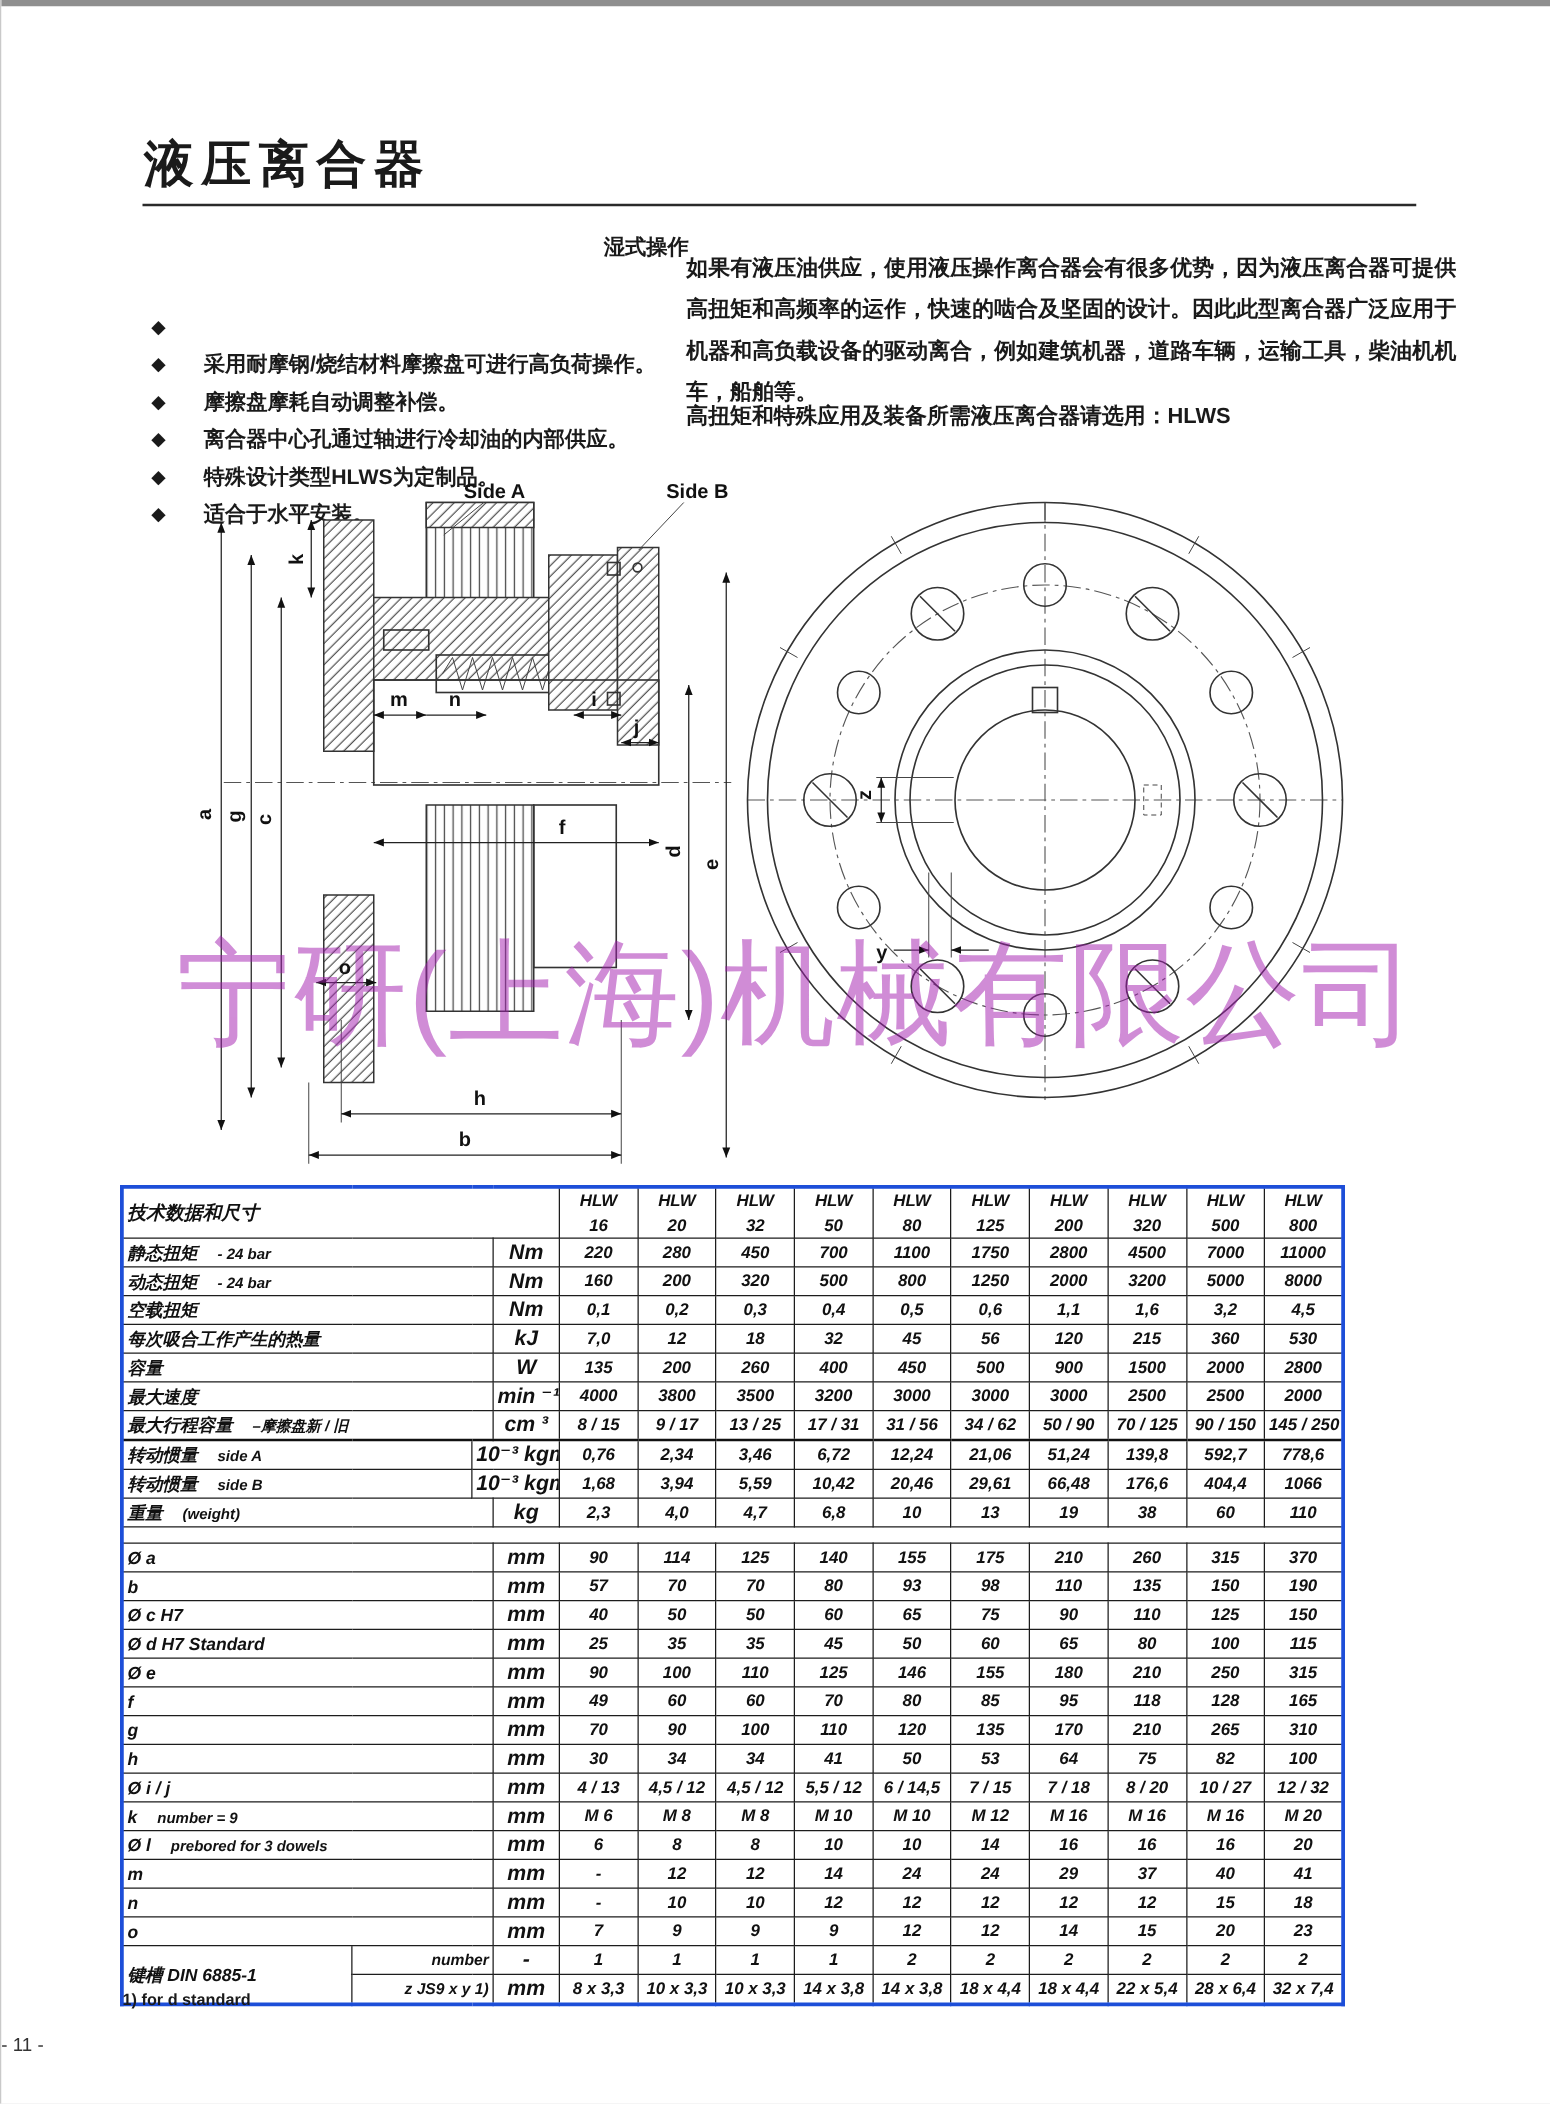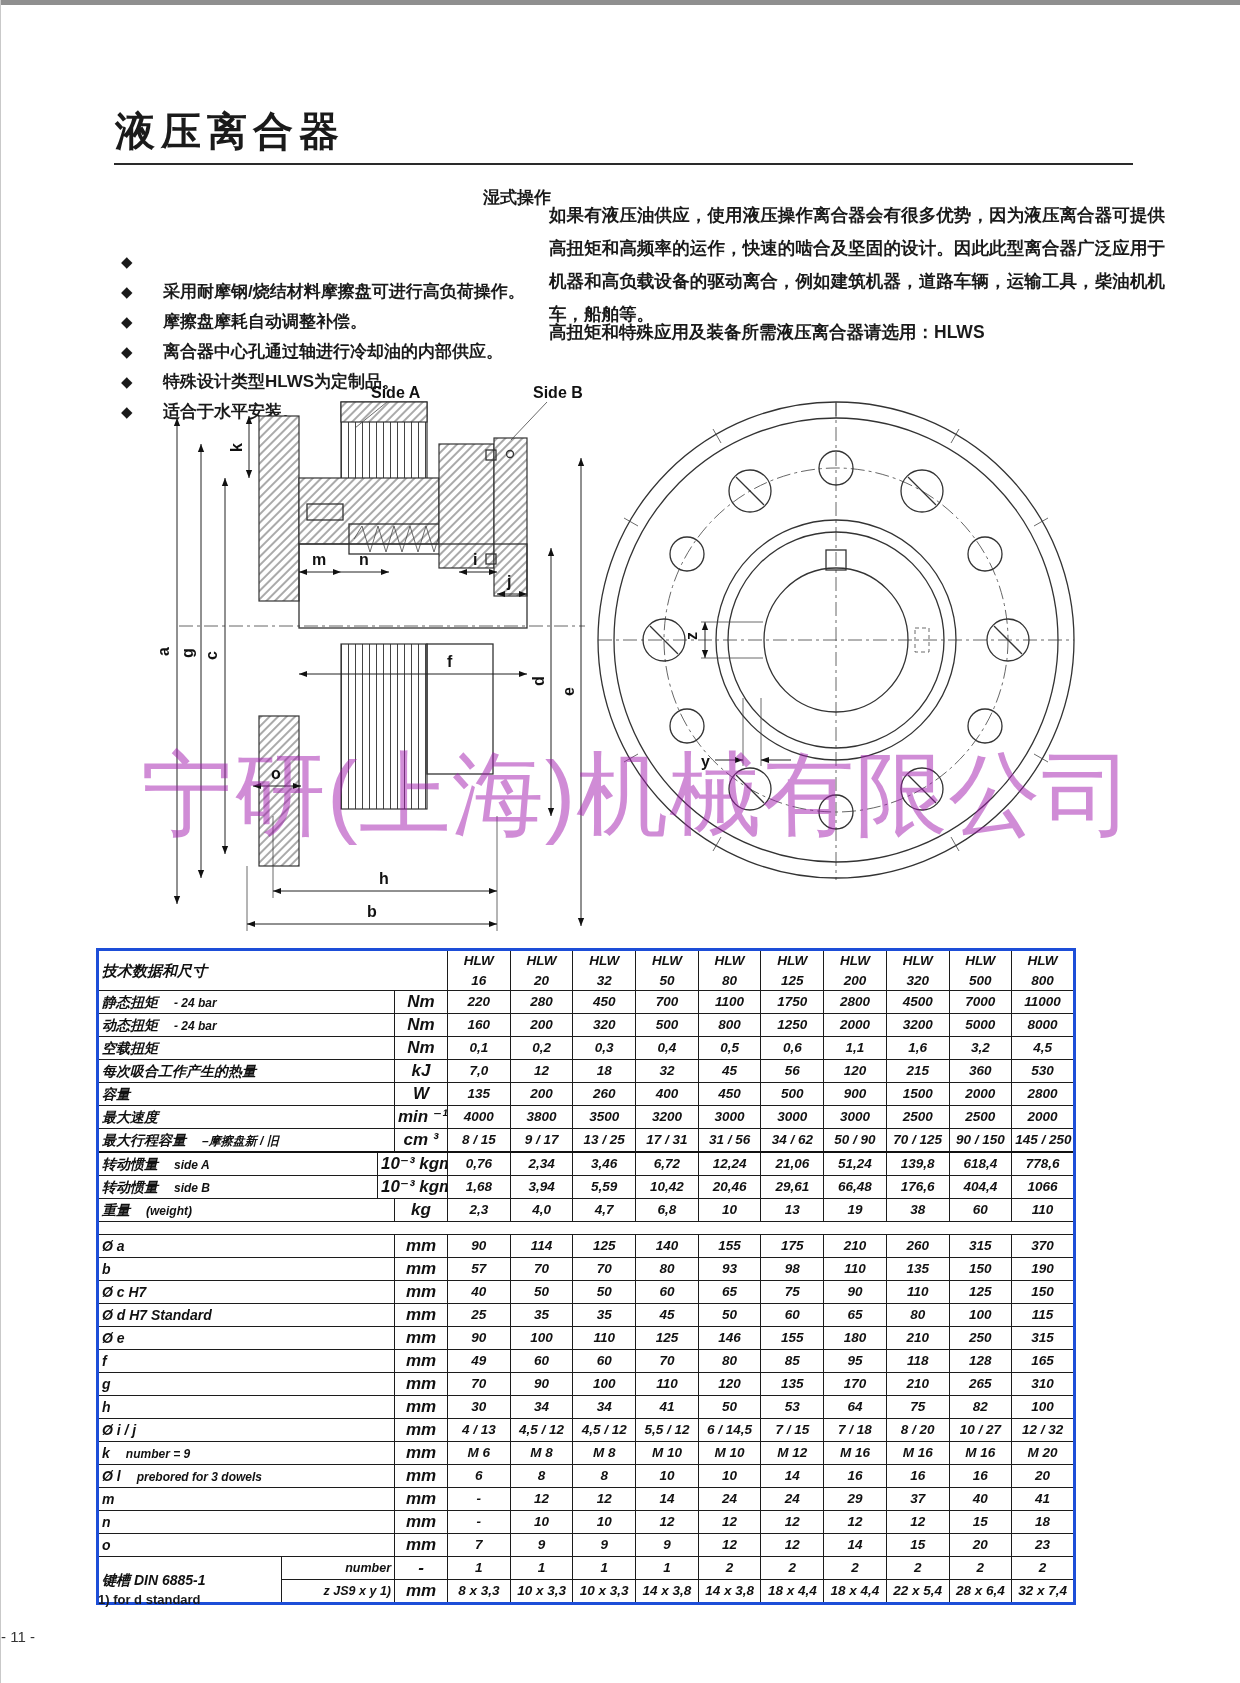--- a/index.html
+++ b/index.html
@@ -384,21 +384,21 @@
           <td class="lab" colspan="2"><span>转动惯量</span><span class="note">side A</span></td>
           <td class="unit" colspan="2">10⁻³ kgm²</td>
           <td class="val">0,76</td>
           <td class="val">2,34</td>
           <td class="val">3,46</td>
           <td class="val">6,72</td>
           <td class="val">12,24</td>
           <td class="val">21,06</td>
           <td class="val">51,24</td>
           <td class="val">139,8</td>
-          <td class="val">618,4</td>
+          <td class="val">592,7</td>
           <td class="val">778,6</td>
         </tr>
         <tr>
           <td class="lab" colspan="2"><span>转动惯量</span><span class="note">side B</span></td>
           <td class="unit" colspan="2">10⁻³ kgm²</td>
           <td class="val">1,68</td>
           <td class="val">3,94</td>
           <td class="val">5,59</td>
           <td class="val">10,42</td>
           <td class="val">20,46</td>

